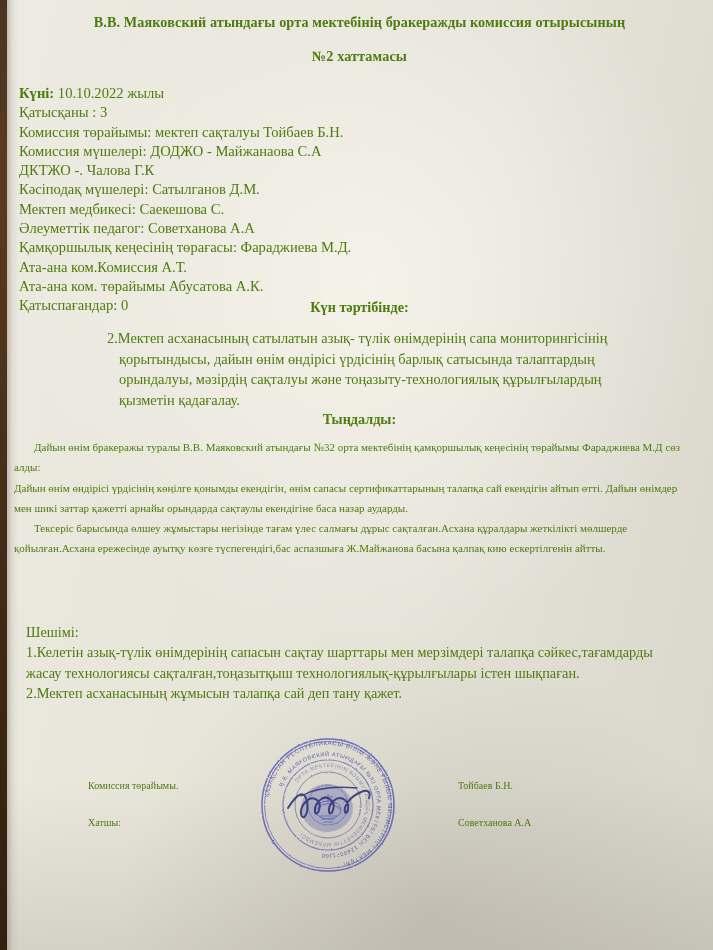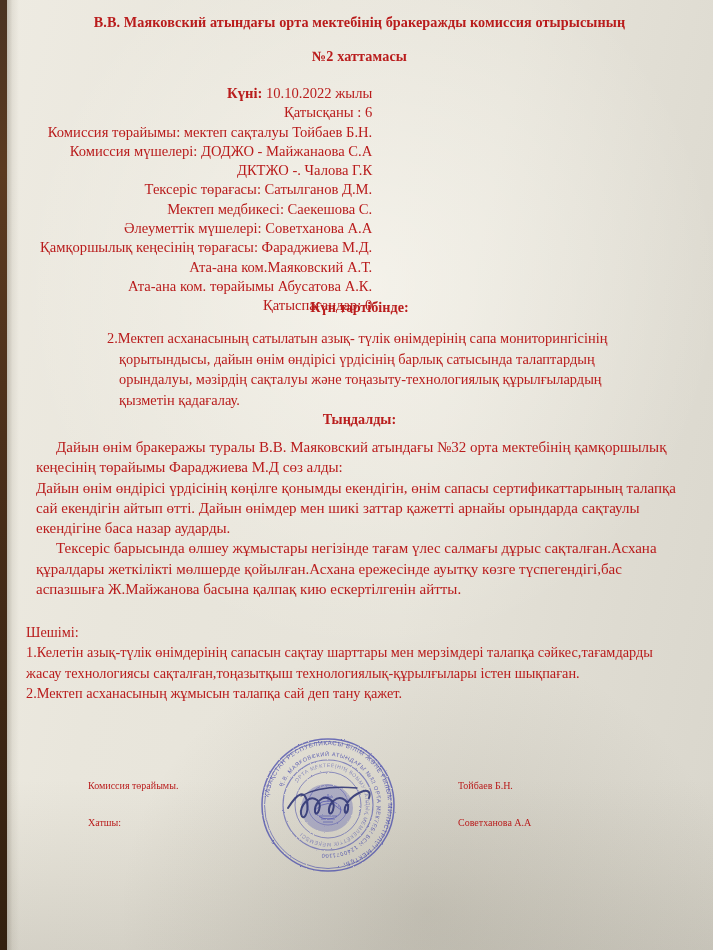--- a/index.html
+++ b/index.html
@@ -7,21 +7,21 @@
     padding: 0;
     background: #ffffff;
   }
   #page {
     position: relative;
     width: 713px;
     height: 950px;
     overflow: hidden;
     background: #e7e4db;
     font-family: "Liberation Serif", "DejaVu Serif", serif;
-    color: #b91c1c;
+    color: #4d7c0f;
   }
   
   #paper-tint {
     position: absolute;
     inset: 0;
     background:
       radial-gradient(ellipse 70% 55% at 52% 30%, rgba(255,253,247,0.55) 0%, rgba(255,253,247,0.0) 70%),
       radial-gradient(ellipse 60% 40% at 60% 96%, rgba(120,115,100,0.22) 0%, rgba(120,115,100,0.0) 72%),
       linear-gradient(102deg, #eeebe2 0%, #e9e6dc 26%, #e6e3d9 58%, #dedbd1 82%, #d9d6cc 100%);
     pointer-events: none;
@@ -58,25 +58,24 @@
     text-align: center;
     font-weight: bold;
     font-size: 14.2px;
     letter-spacing: 0.1px;
   }
   #doc-title { top: 14px; }
   #doc-subtitle { top: 48px; font-size: 14.2px; }
 
   .meta-block {
     position: absolute;
-    left: 40px;
+    left: 19px;
     top: 84px;
     font-size: 14.6px;
     line-height: 19.3px;
-    text-align: right;
   }
   .meta-line { white-space: nowrap; }
   .meta-line b { font-weight: bold; }
 
   .section-heading {
     position: absolute;
     left: 30px;
     right: 24px;
     text-align: center;
     font-weight: bold;
@@ -94,24 +93,24 @@
     line-height: 20.5px;
     text-align: left;
   }
   #agenda-list .item {
     padding-left: 12px;
     text-indent: -12px;
   }
 
   #heard-body {
     position: absolute;
-    left: 36px;
+    left: 14px;
     right: 22px;
     top: 437px;
-    font-size: 15px;
+    font-size: 11px;
     line-height: 20.3px;
   }
   #heard-body p { margin: 0; }
   #heard-body p.ind { text-indent: 20px; }
 
   #decision-block {
     position: absolute;
     left: 26px;
     right: 22px;
     top: 622px;
@@ -169,29 +168,29 @@
   <div class="content">
 
     <div class="title" id="doc-title">В.В. Маяковский атындағы орта мектебінің бракеражды комиссия отырысының</div>
 
     <div class="title" id="doc-subtitle">№2 хаттамасы</div>
 
     <div class="meta-block">
       <div class="meta-line">
         <b>Күні:</b><span> 10.10.2022 жылы</span>
       </div>
-      <div class="meta-line">Қатысқаны : 6</div>
+      <div class="meta-line">Қатысқаны : 3</div>
       <div class="meta-line">Комиссия төрайымы: мектеп сақталуы Тойбаев Б.Н.</div>
       <div class="meta-line">Комиссия мүшелері: ДОДЖО - Майжанаова С.А</div>
       <div class="meta-line">ДКТЖО -. Чалова Г.К</div>
-      <div class="meta-line">Тексеріс төрағасы: Сатылганов Д.М.</div>
+      <div class="meta-line">Кәсіподақ мүшелері: Сатылганов Д.М.</div>
       <div class="meta-line">Мектеп медбикесі: Саекешова С.</div>
-      <div class="meta-line">Әлеуметтік мүшелері: Советханова А.А</div>
+      <div class="meta-line">Әлеуметтік педагог: Советханова А.А</div>
       <div class="meta-line">Қамқоршылық кеңесінің төрағасы: Фараджиева М.Д.</div>
-      <div class="meta-line">Ата-ана ком.Маяковский А.Т.</div>
+      <div class="meta-line">Ата-ана ком.Комиссия А.Т.</div>
       <div class="meta-line">Ата-ана ком. төрайымы Абусатова А.К.</div>
       <div class="meta-line">Қатыспағандар: 0</div>
     </div>
 
     <div class="section-heading" id="agenda-heading">Күн тәртібінде:</div>
 
     <div id="agenda-list">
       <div class="item">2.Мектеп асханасының сатылатын азық- түлік өнімдерінің сапа мониторингісінің қорытындысы, дайын өнім өндірісі үрдісінің барлық сатысында талаптардың орындалуы, мәзірдің сақталуы және тоңазыту-технологиялық құрылғылардың қызметін қадағалау.</div>
     </div>
 

